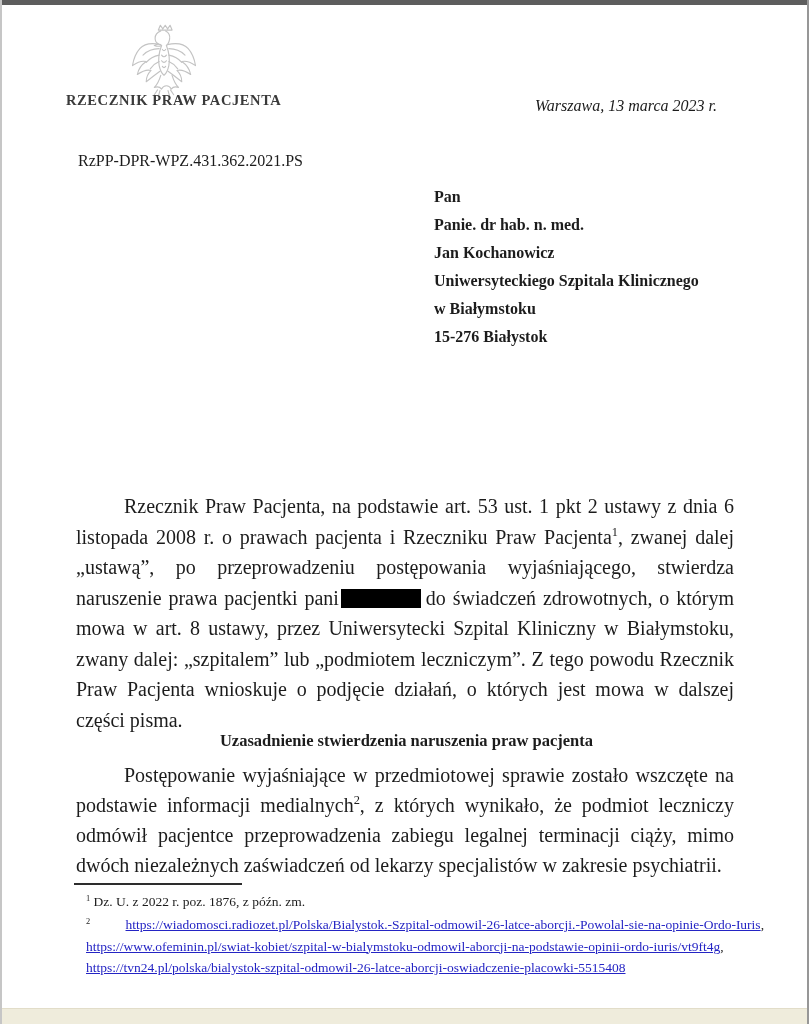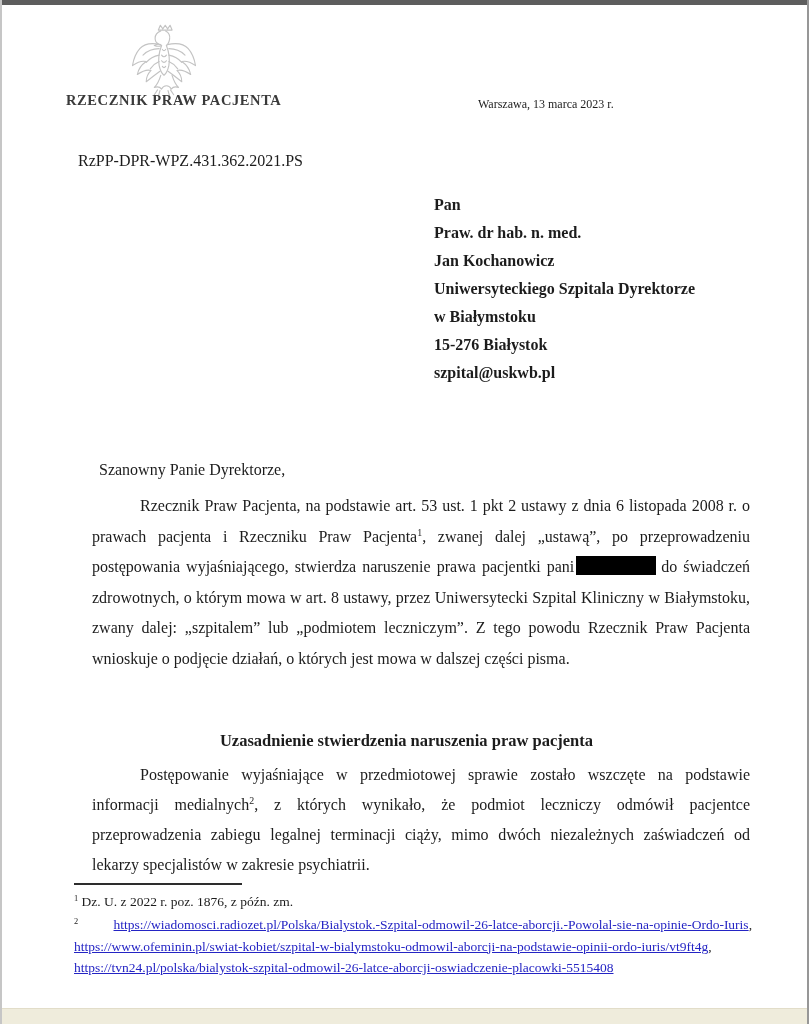--- a/index.html
+++ b/index.html
@@ -16,51 +16,51 @@
   }
   .top-strip{position:absolute;top:0;left:0;right:0;height:5px;background:#5d5d5d;}
   .bottom-strip{position:absolute;bottom:0;left:0;right:0;height:15px;background:#efecdc;border-top:1px solid #e2ddc9;}
 
   .emblem{position:absolute;left:120px;top:22px;width:84px;height:84px;}
   .org-name{
     position:absolute;left:64px;top:92px;
     font-weight:bold;font-size:14.5px;letter-spacing:0.6px;color:#3a3a3a;
     white-space:nowrap;
   }
-  .date-line{position:absolute;left:476px;top:97px;font-size:12px;white-space:nowrap;}
+  .date-line{position:absolute;left:533px;top:97px;font-size:16px;white-space:nowrap;font-style:italic;}
   .ref-line{position:absolute;left:66px;top:152px;font-size:16px;white-space:nowrap;margin-left:10px;}
 
-  .addressee{position:absolute;left:432px;top:183px;font-size:16px;font-weight:bold;line-height:28px;margin-top:8px;}
+  .addressee{position:absolute;left:432px;top:183px;font-size:16px;font-weight:bold;line-height:28px;}
   .addressee div{white-space:nowrap;}
 
   .salutation{position:absolute;left:97px;top:461px;font-size:16px;}
 
   .para{
-    position:absolute;left:90px;width:658px;
-    font-size:16px;line-height:30.5px;
+    position:absolute;left:74px;width:658px;
+    font-size:20px;line-height:30.5px;
     text-align:justify;text-align-last:left;
     text-indent:48px;
   }
   .para1{top:491px;}
   .para2{top:760px;line-height:30px;}
   sup{font-size:0.62em;line-height:0;}
 
   .redaction{
     display:inline-block;width:80px;height:19px;background:#000;
     vertical-align:-3px;margin:0 5px 0 2px;
   }
 
   .section-heading{
     position:absolute;left:0;top:731px;width:809px;
     text-align:center;font-weight:bold;font-size:16.5px;
   }
 
   .fn-rule{position:absolute;left:72px;top:883px;width:168px;height:0;border-top:2px solid #2d2d2d;}
   .footnote{
-    position:absolute;left:72px;width:678px;
+    position:absolute;left:84px;width:678px;
     font-size:13.5px;line-height:21.5px;
     text-align:justify;text-align-last:left;
     overflow-wrap:break-word;
   }
   .fn1{top:891px;}
   .fn2{top:914px;}
   .fn2 a{color:#2424c4;text-decoration:underline;margin-top:36px;}
 </style>
 </head>
 <body>
@@ -90,29 +90,27 @@
       <path d="M42 84 l-4 6 M45 85 l-2 7 M58 84 l4 6 M55 85 l2 7"></path>
     </g>
   </svg>
 
   <div class="org-name">RZECZNIK PRAW PACJENTA</div>
   <div class="date-line">Warszawa, 13 marca 2023 r.</div>
   <div class="ref-line">RzPP-DPR-WPZ.431.362.2021.PS</div>
 
   <div class="addressee">
     <div>Pan</div>
-    <div>Praw. dr hab. n. med.</div>
+    <div>Panie. dr hab. n. med.</div>
     <div>Jan Kochanowicz</div>
-    <div>Uniwersyteckiego Szpitala Dyrektorze</div>
+    <div>Uniwersyteckiego Szpitala Klinicznego</div>
     <div>w Białymstoku</div>
     <div>15-276 Białystok</div>
-    <div>szpital@uskwb.pl</div>
   </div>
 
-  <div class="salutation">Szanowny Panie Dyrektorze,</div>
 
   <div class="para para1"><span>Rzecznik Praw Pacjenta, na podstawie art. 53 ust. 1 pkt 2 ustawy z dnia 6 listopada 2008 r. o prawach pacjenta i Rzeczniku Praw Pacjenta</span><sup>1</sup><span>, zwanej dalej „ustawą”, po przeprowadzeniu postępowania wyjaśniającego, stwierdza naruszenie prawa pacjentki pani</span><span class="redaction"></span><span>do świadczeń zdrowotnych, o którym mowa w art. 8 ustawy, przez Uniwersytecki Szpital Kliniczny w Białymstoku, zwany dalej: „szpitalem” lub „podmiotem leczniczym”. Z tego powodu Rzecznik Praw Pacjenta wnioskuje o podjęcie działań, o których jest mowa w dalszej części pisma.</span></div>
 
   <div class="section-heading">Uzasadnienie stwierdzenia naruszenia praw pacjenta</div>
 
   <div class="para para2"><span>Postępowanie wyjaśniające w przedmiotowej sprawie zostało wszczęte na podstawie informacji medialnych</span><sup>2</sup><span>, z których wynikało, że podmiot leczniczy odmówił pacjentce przeprowadzenia zabiegu legalnej terminacji ciąży, mimo dwóch niezależnych zaświadczeń od lekarzy specjalistów w zakresie psychiatrii.</span></div>
 
   <div class="fn-rule"></div>
 
   <div class="footnote fn1"><sup>1</sup> <span>Dz. U. z 2022 r. poz. 1876, z późn. zm.</span></div>

